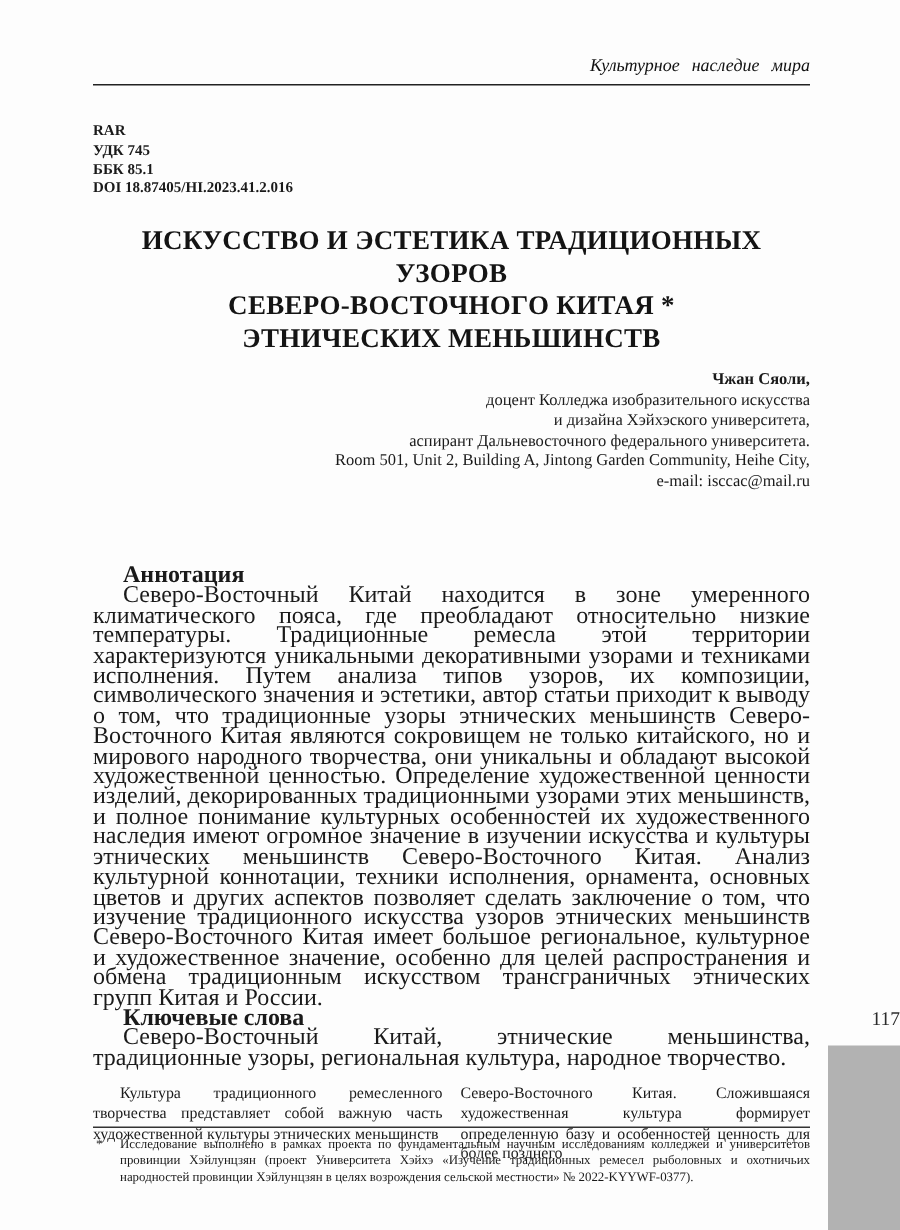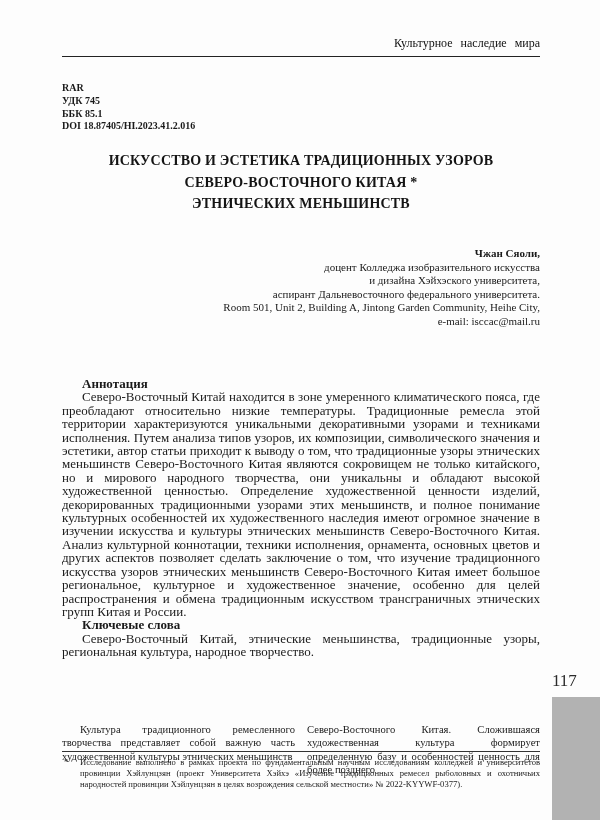--- a/index.html
+++ b/index.html
@@ -13,20 +13,21 @@
     color: #1a1a1a;
     overflow: hidden;
   }
   
   .running-head {
     position: absolute;
     top: 36px;
     left: 62px;
     width: 478px;
     text-align: right;
+    font-style: italic;
     font-size: 12px;
     word-spacing: 5px;
     color: #111;
   }
   .header-rule {
     position: absolute;
     top: 56px;
     left: 62px;
     width: 478px;
     height: 1px;
@@ -42,21 +43,21 @@
     line-height: 12.8px;
   }
   
   .title-block {
     position: absolute;
     top: 150px;
     left: 62px;
     width: 478px;
     text-align: center;
     font-weight: bold;
-    font-size: 14px;
+    font-size: 18px;
     line-height: 21.5px;
     letter-spacing: 0.2px;
     color: #141414;
   }
   
   .author-block {
     position: absolute;
     top: 247px;
     left: 62px;
     width: 478px;
@@ -64,21 +65,21 @@
     font-size: 11px;
     line-height: 13.6px;
   }
   .author-name { font-weight: bold; }
   
   .abstract-flow {
     position: absolute;
     top: 377px;
     left: 62px;
     width: 478px;
-    font-size: 13px;
+    font-size: 16px;
     line-height: 13.4px;
     text-align: justify;
   }
   .section-heading {
     font-weight: bold;
     text-indent: 20px;
     text-align: left;
   }
   .indent-para { text-indent: 20px; }
   
@@ -116,22 +117,22 @@
     position: absolute;
     left: 2px;
     top: 0;
   }
   
   .page-number {
     position: absolute;
     top: 671px;
     left: 552px;
     width: 48px;
-    text-align: left;
-    font-size: 17px;
+    text-align: right;
+    font-size: 13px;
     color: #2b2b2b;
   }
   .side-tab {
     position: absolute;
     top: 697px;
     left: 552px;
     width: 48px;
     height: 123px;
   }
 </style>

